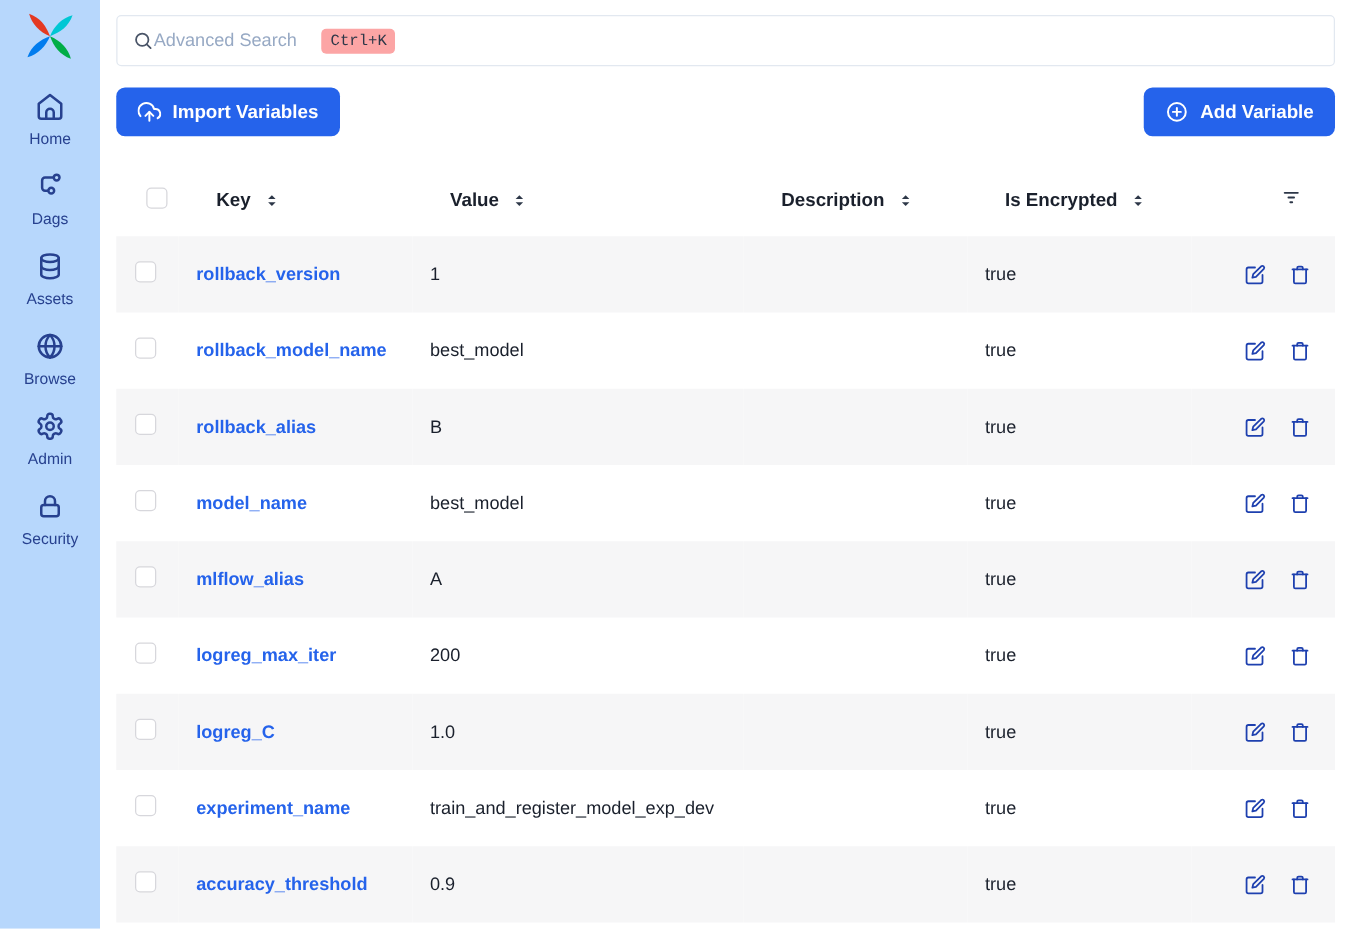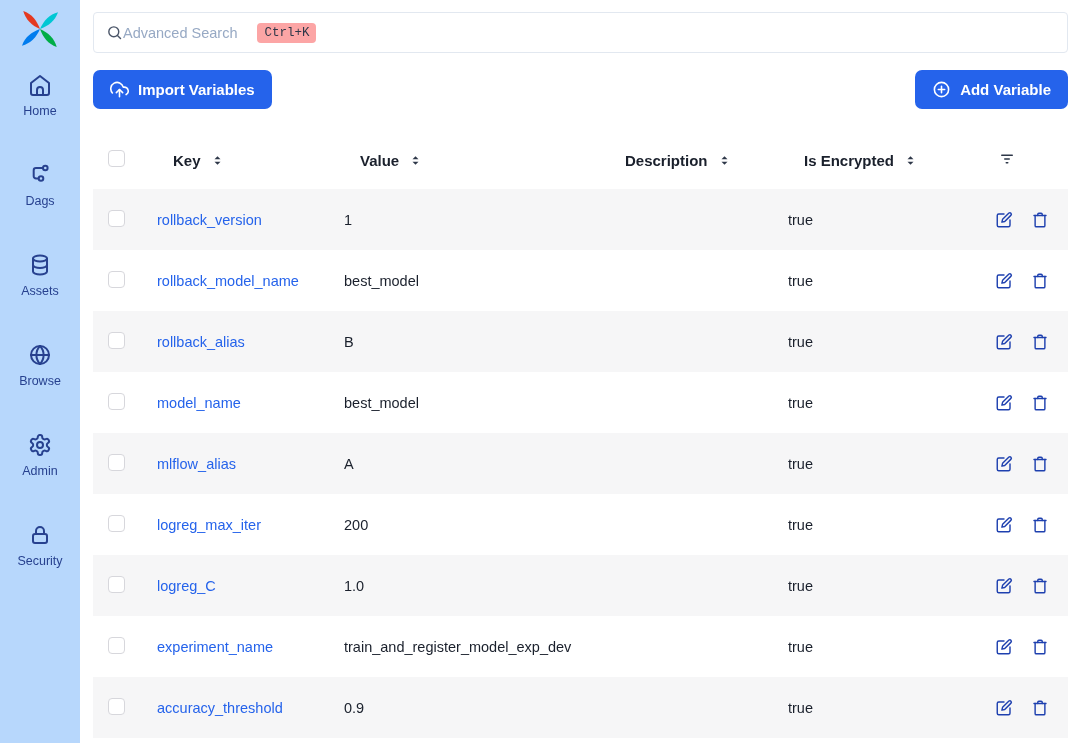--- a/index.html
+++ b/index.html
@@ -13,21 +13,21 @@
   .app { display: flex; width: 1077px; height: 743px; }
 
   
   .sidebar {
     width: 80px; flex-shrink: 0;
     background: #b7d7fc;
     display: flex; flex-direction: column; align-items: center;
   }
   .logo { margin-top: 7px; width: 44px; height: 44px; cursor: pointer; }
   .logo svg { width: 44px; height: 44px; }
-  .nav { margin-top: 22px; display: flex; flex-direction: column; gap: 45px; }
+  .nav { margin-top: 22px; display: flex; flex-direction: column; gap: 19px; }
   .nav-item {
     display: flex; flex-direction: column; align-items: center; gap: 7px;
     color: #27418f; cursor: pointer; width: 80px;
   }
   .nav-icon { height: 24px; display: flex; align-items: center; }
   .nav-icon svg { width: 24px; height: 24px; }
   .nav-label { font-size: 12.5px; }
 
   
   .main { flex: 1; padding: 12px 9px 0 13px; display: flex; flex-direction: column; }
@@ -59,35 +59,35 @@
 
   
   table { margin-top: 22px; width: 100%; border-collapse: collapse; table-layout: fixed; }
   col.w-select { width: 50px; }
   col.w-key { width: 187px; }
   col.w-value { width: 265px; }
   col.w-desc { width: 179px; }
   col.w-enc { width: 179px; }
   col.w-actions { width: auto; }
 
-  thead th { height: 58px; text-align: left; font-size: 15px; font-weight: bold; color: #1a202c; }
+  thead th { height: 58px; text-align: center; font-size: 15px; font-weight: bold; color: #1a202c; }
   .th-inner { display: flex; align-items: center; gap: 10px; padding-left: 30px; }
   th.select-th { padding-left: 15px; }
   .sort-icon { display: flex; color: #2d3748; cursor: pointer; }
   .filter-icon { color: #2d3748; cursor: pointer; margin-left: 45px; display: inline-flex; }
 
   tbody tr { height: 61px; }
   tbody tr:nth-child(odd) { background: #f6f6f7; }
   td { font-size: 14.5px; padding-left: 14px; }
   td.c-select { padding-left: 15px; }
   .checkbox {
     display: inline-block; width: 17px; height: 17px;
     border: 1px solid #d7d7dc; border-radius: 4px; background: #fff; cursor: pointer;
   }
-  .key-link { color: #2563eb; font-weight: normal; text-decoration: none; cursor: pointer; }
+  .key-link { color: #2563eb; font-weight: bold; text-decoration: none; cursor: pointer; }
   td.c-actions { padding-left: 0; padding-right: 19px; }
   .actions-inner { display: flex; justify-content: flex-end; gap: 18px; }
   .icon-btn {
     background: none; border: none; padding: 0; cursor: pointer;
     color: #1e40af; display: inline-flex;
   }
   .icon-btn svg { width: 18px; height: 18px; }
 </style>
 </head>
 <body>

